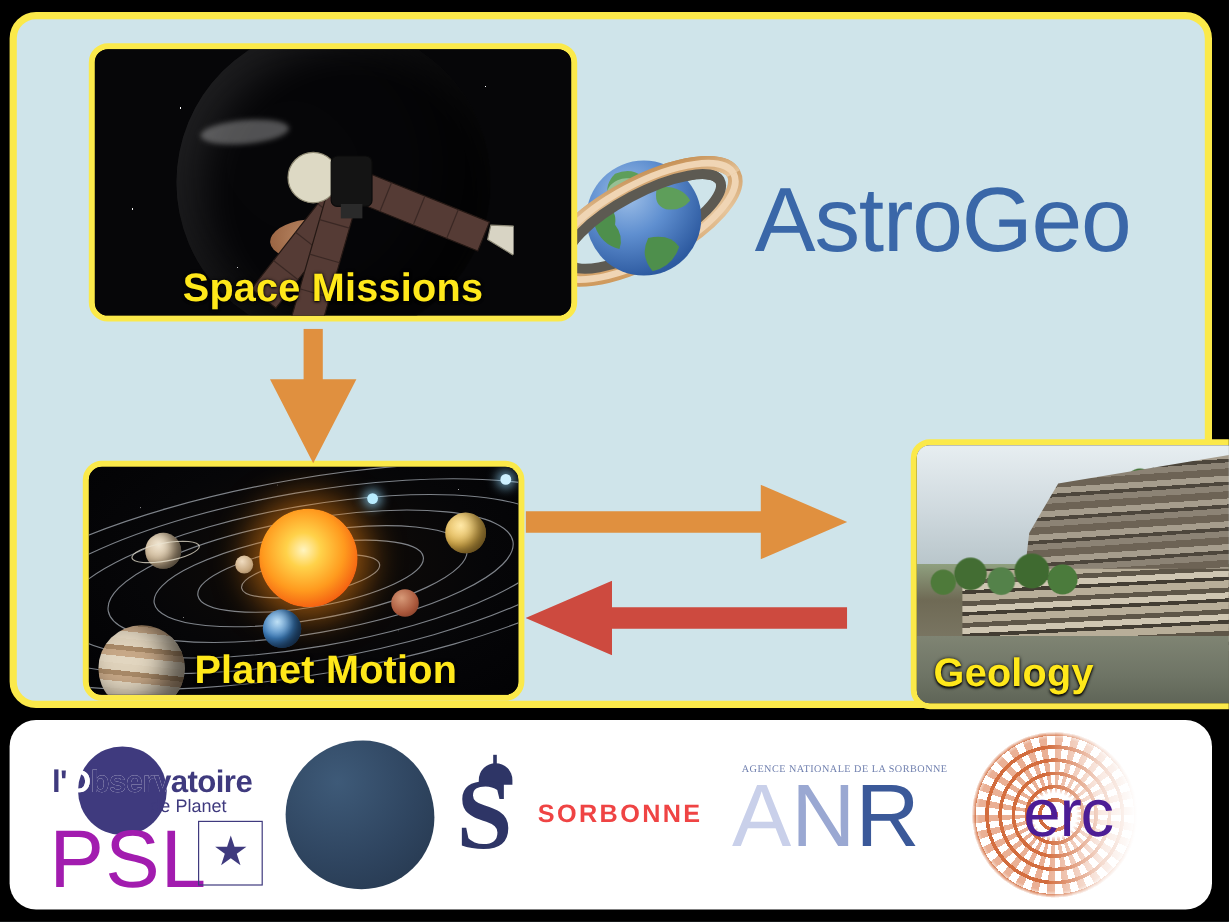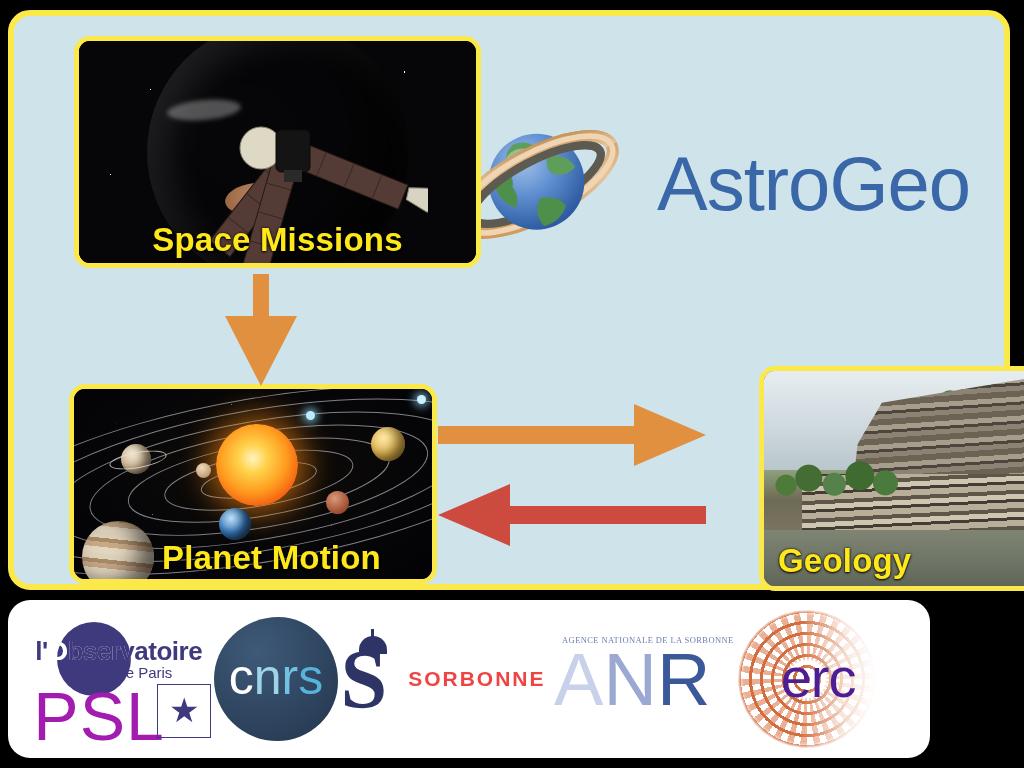--- a/index.html
+++ b/index.html
@@ -91,26 +91,26 @@
                radial-gradient(circle at 40% 30%,#47773a 0 11px,transparent 12px),
                radial-gradient(circle at 62% 62%,#3a6530 0 10px,transparent 11px),
                radial-gradient(circle at 86% 26%,#4d8040 0 12px,transparent 13px);}
   .geo-water{position:absolute;left:0;right:0;bottom:0;height:26%;
     background:linear-gradient(#7f8473,#6e7465 60%,#5f6557);}
 
   
   .arrow{position:absolute;}
 
   
-  .logo-wrap{position:absolute;left:430px;top:78px;width:570px;height:180px;display:flex;align-items:center;gap:28px;}
+  .logo-wrap{position:absolute;left:430px;top:78px;width:570px;height:180px;display:flex;align-items:center;gap:0;}
   .logo-mark{position:relative;width:185px;height:175px;flex:0 0 auto;}
   .logo-text{font-size:76px;color:#3a67a8;font-weight:400;letter-spacing:-1px;line-height:1;}
 
   
-  .logobar{position:absolute;left:8px;top:600px;width:922px;height:158px;background:#fff;border-radius:22px;
+  .logobar{position:absolute;left:8px;top:600px;width:1002px;height:158px;background:#fff;border-radius:22px;
     display:flex;align-items:center;justify-content:space-around;box-sizing:border-box;padding:0 22px;}
 
   .lg{display:flex;align-items:center;justify-content:center;}
 
   
   .obs{position:relative;width:180px;height:118px;}
   .obs-circle{position:absolute;left:26px;top:2px;width:74px;height:74px;border-radius:50%;background:#3f3a7e;}
   .obs-t1{position:absolute;left:4px;top:16px;font-size:26px;color:#3f3a7e;font-weight:600;letter-spacing:-.5px;
     text-shadow:0 0 0 #fff;}
   .obs-t1 .inv{color:#fff;}
@@ -307,34 +307,31 @@
   </div>
 
   <div class="logobar">
 
     <div class="lg">
       <div class="obs">
         <div class="obs-circle"></div>
         <div class="obs-t1">
           <span>l'</span><span class="inv">O</span><span>bservatoire</span>
         </div>
-        <div class="obs-t2">de Paris</div>
+        <div class="obs-t2">de Planet</div>
         <div class="obs-psl">PSL</div>
         <div class="obs-star">
           <span class="st">★</span>
         </div>
       </div>
     </div>
 
     <div class="lg">
       <div class="cnrs">
         <div class="cnrs-blob"></div>
-        <div class="cnrs-txt">
-          <span class="c">c</span><span class="n">n</span><span class="r">r</span><span class="s">s</span>
-        </div>
       </div>
     </div>
 
     <div class="lg">
       <div class="sorb">
         <div class="sorb-s">
           <div class="dome"></div>
           <div class="sch">S</div>
         </div>
         <div class="sorb-txt">

